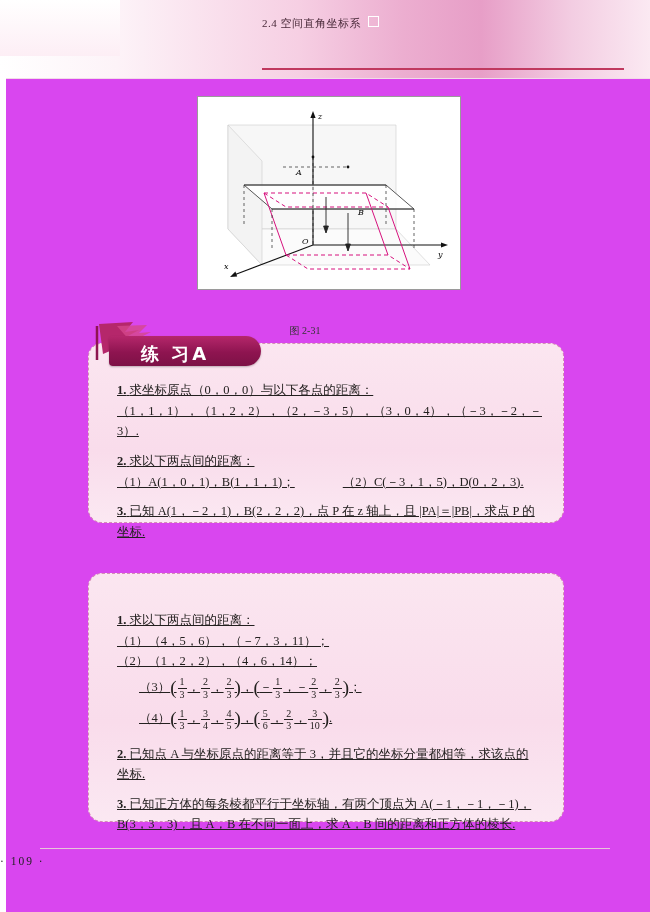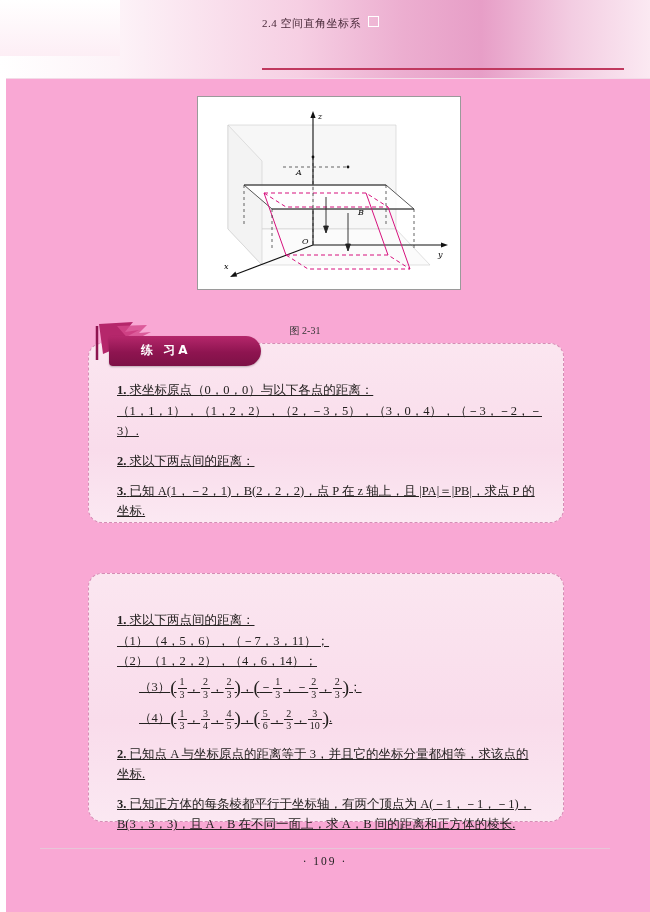--- a/index.html
+++ b/index.html
@@ -7,21 +7,21 @@
     width:650px;height:912px;
     background:#ffffff;
     font-family:"Liberation Serif", serif;
     position:relative;
     overflow:hidden;
   }
 
   
   .page{
     position:absolute;left:0;top:0;width:650px;height:912px;
-    background:#f9a8d4;
+    background:#d946ef;
   }
 
   
   .header-band{
     position:absolute;left:0;top:0;width:650px;height:78px;
     background:linear-gradient(90deg,#ffffff 0%,#fdf3f8 18%,#f6cfe3 46%,#ecaed0 62%,#e79ec7 74%,#f3cde2 88%,#fbe9f2 100%);
   }
   .header-left-block{
     position:absolute;left:0;top:0;width:120px;height:56px;
     background:linear-gradient(180deg,#ffffff,#fdeef5);
@@ -79,21 +79,21 @@
     position:absolute;left:-2px;top:-24px;width:176px;height:52px;
   }
   .ribbon-body{
     position:absolute;left:22px;top:16px;width:152px;height:30px;
     background:linear-gradient(180deg,#b5276b 0%,#8e1450 55%,#7d1146 100%);
     border-radius:4px 16px 16px 4px;
     box-shadow:0 1px 2px rgba(0,0,0,.25);
   }
   .ribbon-label{
     position:absolute;left:54px;top:22px;width:120px;
-    color:#ffffff;font-size:12px;font-weight:bold;letter-spacing:3px;
+    color:#ffffff;font-size:18px;font-weight:bold;letter-spacing:3px;
     font-family:"DejaVu Sans", sans-serif;
   }
 
   .items{
     position:absolute;left:28px;right:20px;top:36px;
   }
   .item{
     position:relative;margin-bottom:9px;
     font-size:12.5px;color:#23201f;line-height:1.65;text-decoration:underline;
   }
@@ -107,21 +107,21 @@
     margin:0 1px;
   }
   .frac .n{display:block;padding:0 2px;}
   .frac .d{display:block;border-top:1px solid #23201f;padding:0 2px;}
   .paren-big{font-size:19px;vertical-align:-3px;}
 
   .gap{display:inline-block;width:48px;}
 
   
   .footer{
-    position:absolute;left:0;top:855px;width:650px;text-align:center;
+    position:absolute;left:0;top:855px;width:650px;
     font-size:11.5px;color:#222;letter-spacing:2px;
   }
   .footer-rule{
     position:absolute;left:40px;top:848px;width:570px;height:1px;
     background:#e7c6d8;
   }
   .edge-left{
     position:absolute;left:0;top:78px;width:6px;height:834px;
     background:#ffffff;
   }
@@ -211,20 +211,23 @@
 
     <div class="items">
       <div class="item">
         <span class="num">1.</span>
         <span>求坐标原点（0，0，0）与以下各点的距离：</span>
         <span class="sub">（1，1，1），（1，2，2），（2，－3，5），（3，0，4），（－3，－2，－3）.</span>
       </div>
       <div class="item">
         <span class="num">2.</span>
         <span>求以下两点间的距离：</span>
+        <span class="sub">
+          <span>（1）A(1，0，1)，B(1，1，1)；</span><span class="gap"></span><span>（2）C(－3，1，5)，D(0，2，3).</span>
+        </span>
       </div>
       <div class="item">
         <span class="num">3.</span>
         <span>已知 A(1，－2，1)，B(2，2，2)，点 P 在 z 轴上，且 |PA|＝|PB|，求点 P 的</span>
         <span class="sub">坐标.</span>
       </div>
     </div>
   </div>
 
   <div class="panel" id="panelB">

